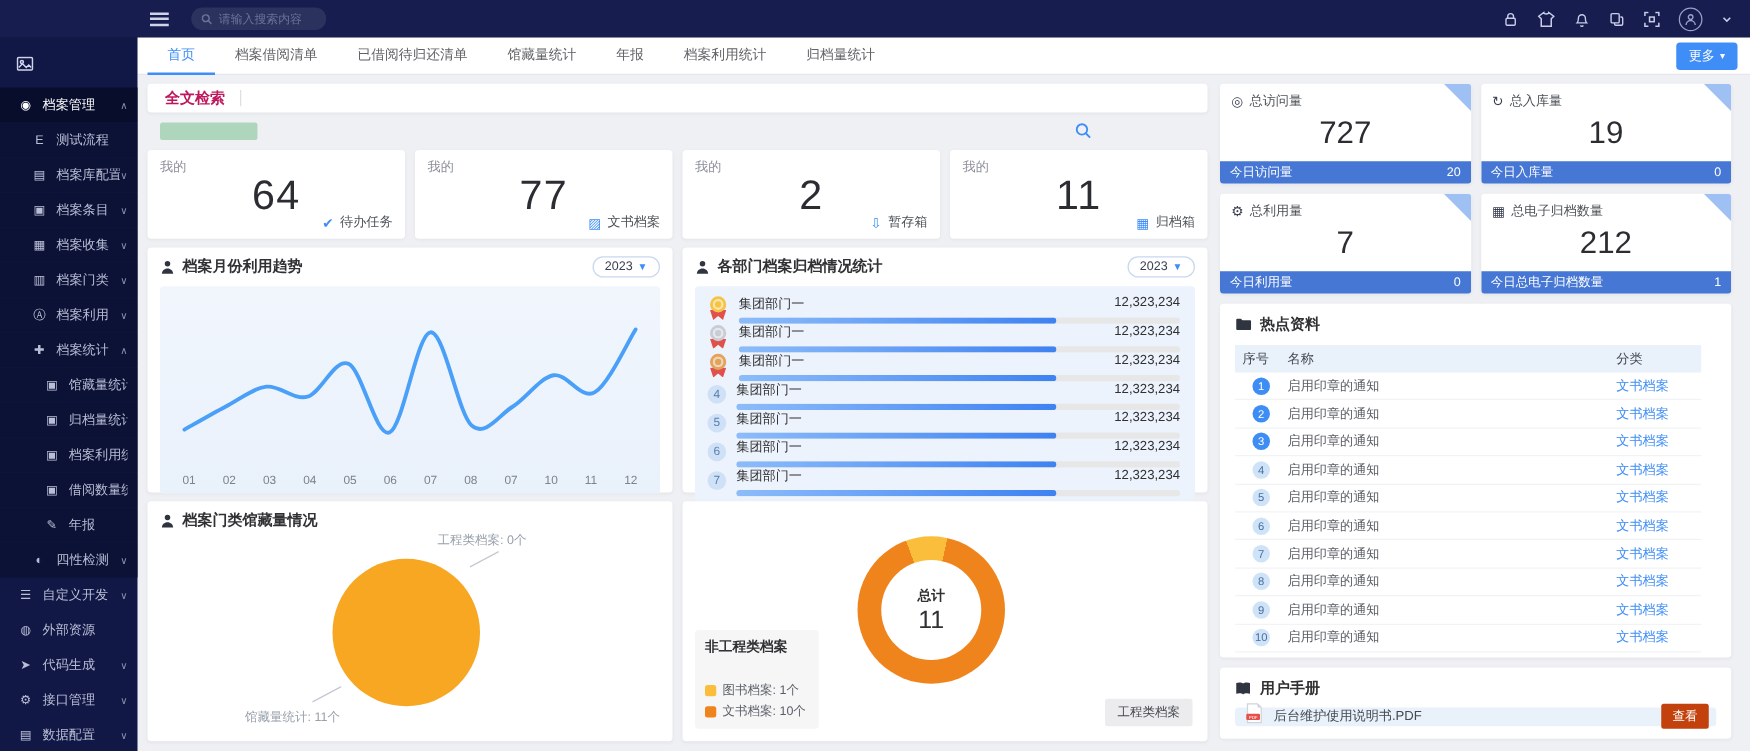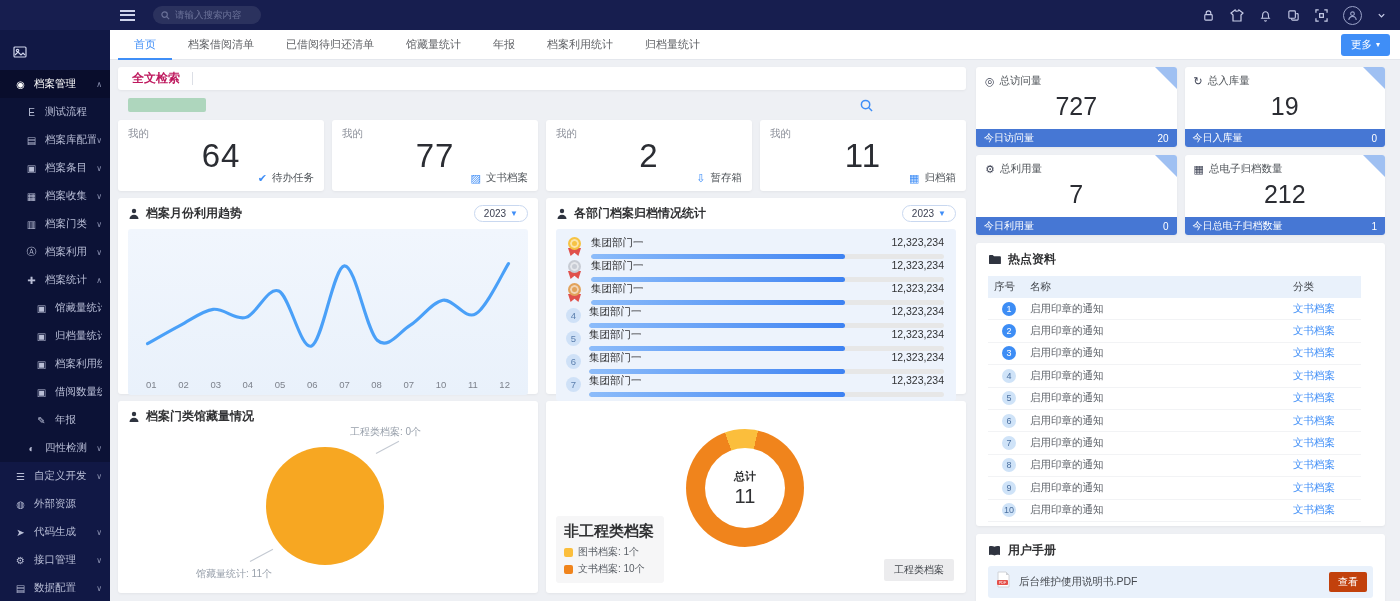--- a/index.html
+++ b/index.html
@@ -102,21 +102,21 @@
   .pie-label-top { position:absolute; left:232px; top:24px; font-size:10px; color:#98a0ab; }
   .pie-label-bot { position:absolute; left:78px; top:166px; font-size:10px; color:#98a0ab; }
   .conn { position:absolute; height:1px; background:#c3c9d2; transform-origin:left center; }
   .donut { position:absolute; left:140px; top:28px; width:118px; height:118px; border-radius:50%; }
   .hole { position:absolute; left:159px; top:47px; width:80px; height:80px; border-radius:50%; background:#fff;
     display:flex; flex-direction:column; align-items:center; justify-content:center; }
   .hole .c-label { font-size:11px; color:#303133; font-weight:bold; }
   .hole .c-value { font-size:20px; color:#303133; margin-top:1px; }
   .legend-box { position:absolute; left:10px; bottom:10px; background:#f6f6f7; border-radius:3px;
     padding:6px 10px 7px 8px; }
-  .legend-title { font-size:15px; font-weight:bold; color:#303133; text-align:left; margin-bottom:4px; }
+  .legend-title { font-size:11px; font-weight:bold; color:#303133; text-align:left; margin-bottom:20px; }
   .legend-row { display:flex; align-items:center; gap:5px; font-size:10px; color:#5a5f66; margin-top:3px;text-align:center; }
   .legend-row .sw { width:9px; height:9px; border-radius:2px; flex:none; }
   .eng-tag { position:absolute; right:12px; bottom:12px; background:#ececee; color:#45494f; font-size:10px;
     padding:4px 10px; border-radius:2px; cursor:pointer; }
 
   
   .rstats-grid { display:grid; grid-template-columns:1fr 1fr; gap:8px; }
   .rstat-card { position:relative; background:#fff; border-radius:3px; box-shadow:0 1px 3px rgba(0,0,0,.05); overflow:hidden; }
   .corner { position:absolute; top:0; right:0; width:0; height:0;
     border-top:22px solid #9fc0f2; border-left:22px solid transparent; }
@@ -134,21 +134,21 @@
   .col-name { flex:1; }
   .col-cat { width:68px; flex:none; }
   .hot-row { display:flex; align-items:center; height:22.4px; border-bottom:1px solid #f2f3f5; font-size:10.5px; }
   .idx-badge { width:14px; height:14px; border-radius:50%; background:#cfe3f8; color:#4a6f9f; font-size:9px;
     display:flex; align-items:center; justify-content:center; margin-left:8px; }
   .idx-badge.top { background:#3d8df5; color:#fff; }
   .hot-name { color:#5a5f66; }
   .hot-cat { color:#3f8ef7; cursor:pointer; }
 
   .manual-card { padding:8px 12px 10px 12px; }
-  .pdf-row { margin-top:7px; background:#e9f1fb; border-radius:3px; height:32px; display:flex;
+  .pdf-row { margin-top:7px; background:#e9f1fb; border-radius:3px; height:15px; display:flex;
     align-items:center; padding:0 6px 0 8px; gap:8px; }
   .pdf-name { font-size:10.5px; color:#45494f; flex:1; }
   .view-btn { background:#c2410c; color:#fff; border:none; border-radius:2px; font-size:10px;
     padding:3px 9px; cursor:pointer; }
 </style>
 </head>
 <body>
 
 <div class="sidebar">
   <div class="side-logo">

